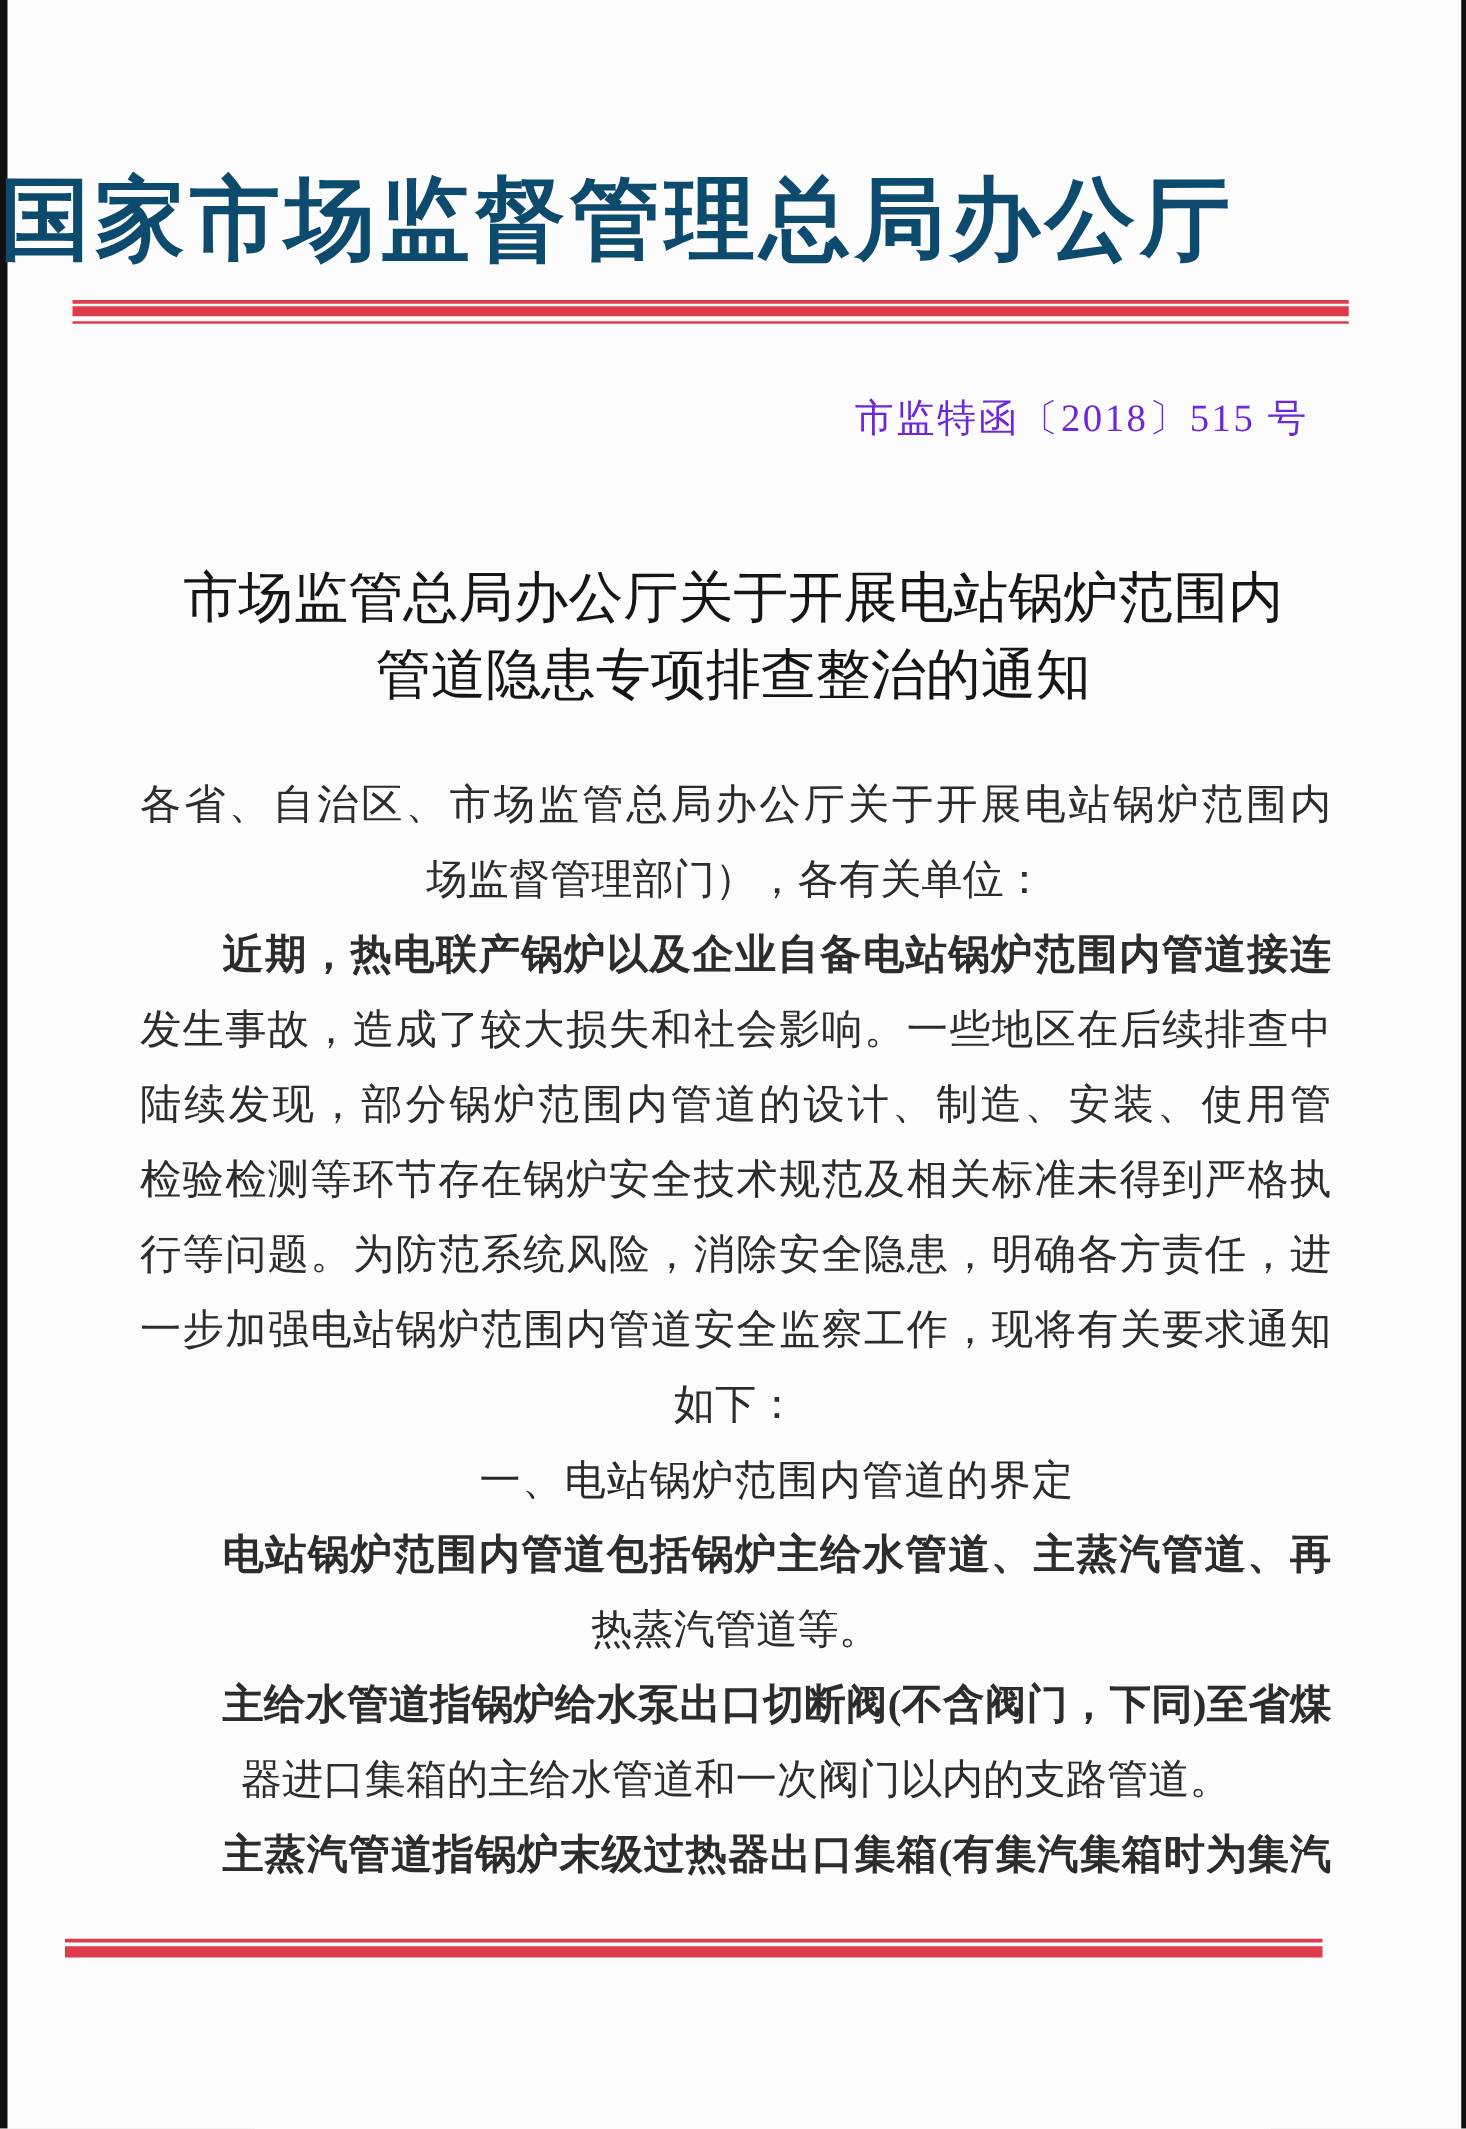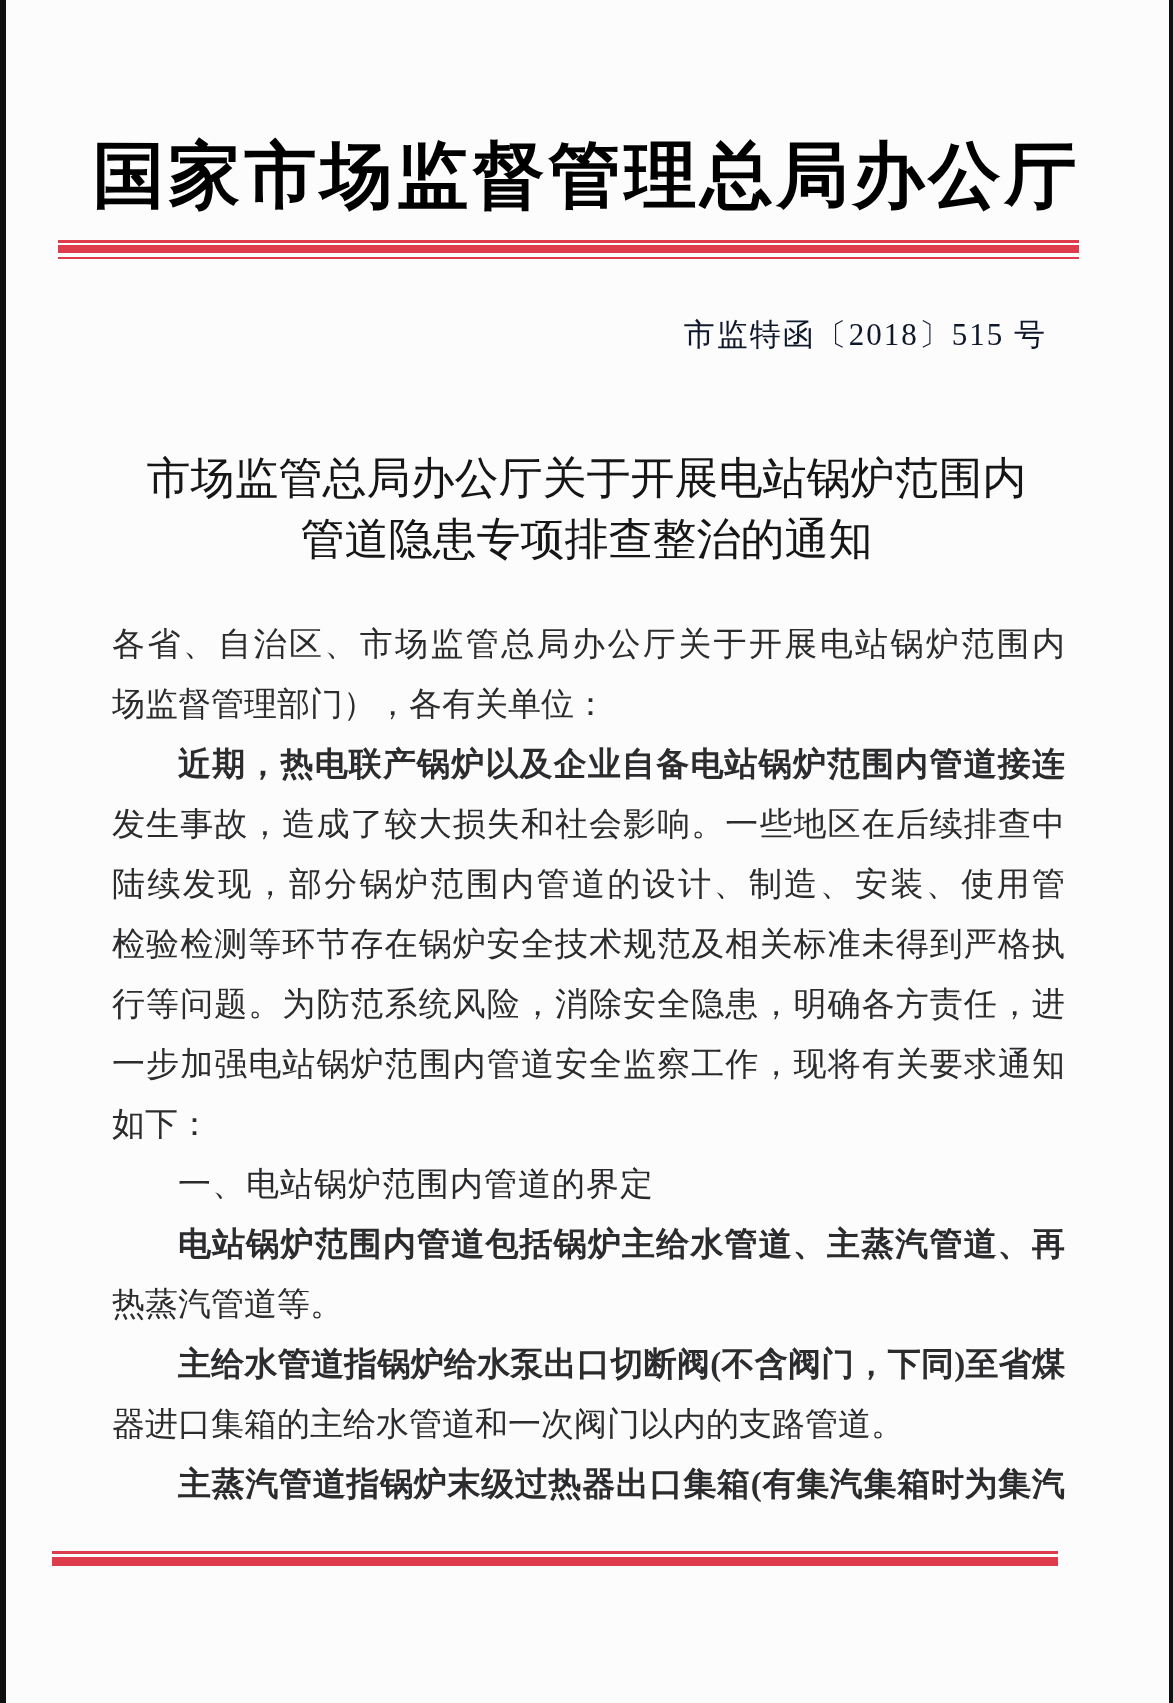--- a/index.html
+++ b/index.html
@@ -25,44 +25,44 @@
   }
   .scan-edge.left  { left: 0;  width: 6px; }
   .scan-edge.right { right: 0; width: 4px; }
 
   
   .agency-title {
     position: absolute;
     top: 128px;
     left: 0;
     right: 0;
-    text-align: center;
+    text-align: left;
     font-size: 72px;
     font-weight: 700;
     letter-spacing: 4px;
-    color: #000000;
+    color: #0c4a6e;
     white-space: nowrap;
   }
   .head-rule {
     position: absolute;
     top: 240px;
     left: 58px;
     right: 94px;
   }
   .head-rule .rule-thin-top    { height: 3px; background: #de3c4c; }
   .head-rule .rule-thick       { height: 8px; background: #de3c4c; margin-top: 2px; }
   .head-rule .rule-thin-bottom { height: 2px; background: #de3c4c; margin-top: 4px; }
 
   .doc-number {
     position: absolute;
     top: 314px;
     right: 126px;
     font-size: 31px;
     letter-spacing: 2px;
-    color: #0f172a;
+    color: #6d28d9;
     white-space: nowrap;
   }
 
   .notice-title {
     position: absolute;
     top: 444px;
     left: 0;
     right: 0;
     text-align: center;
     font-size: 44px;
@@ -77,20 +77,21 @@
     top: 614px;
     left: 112px;
     width: 953px;
     font-size: 33px;
     color: #2c2c2e;
   }
   .line {
     line-height: 60px;
     height: 60px;
     overflow: hidden;
+    text-align: center;
   }
   .line.just {
     text-align: justify;
     text-align-last: justify;
     text-justify: inter-character;
   }
   .line.indent { text-indent: 66px; font-weight: bold; }
   .line.sec-head {
     font-family: "Liberation Sans", "DejaVu Sans", sans-serif;
     font-weight: 400;

